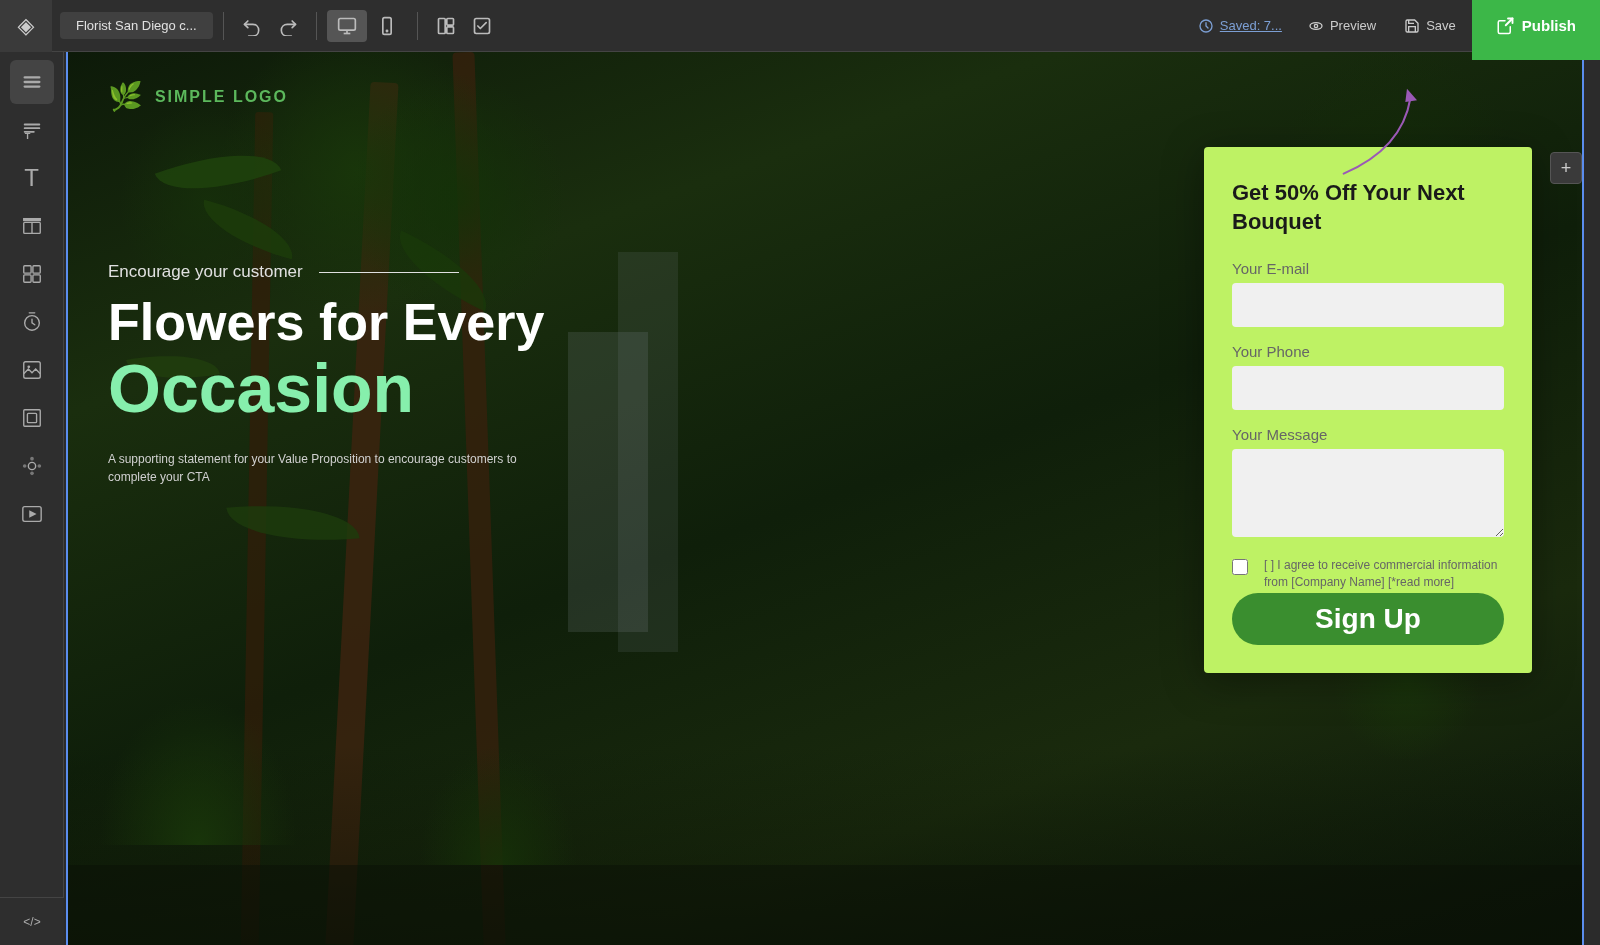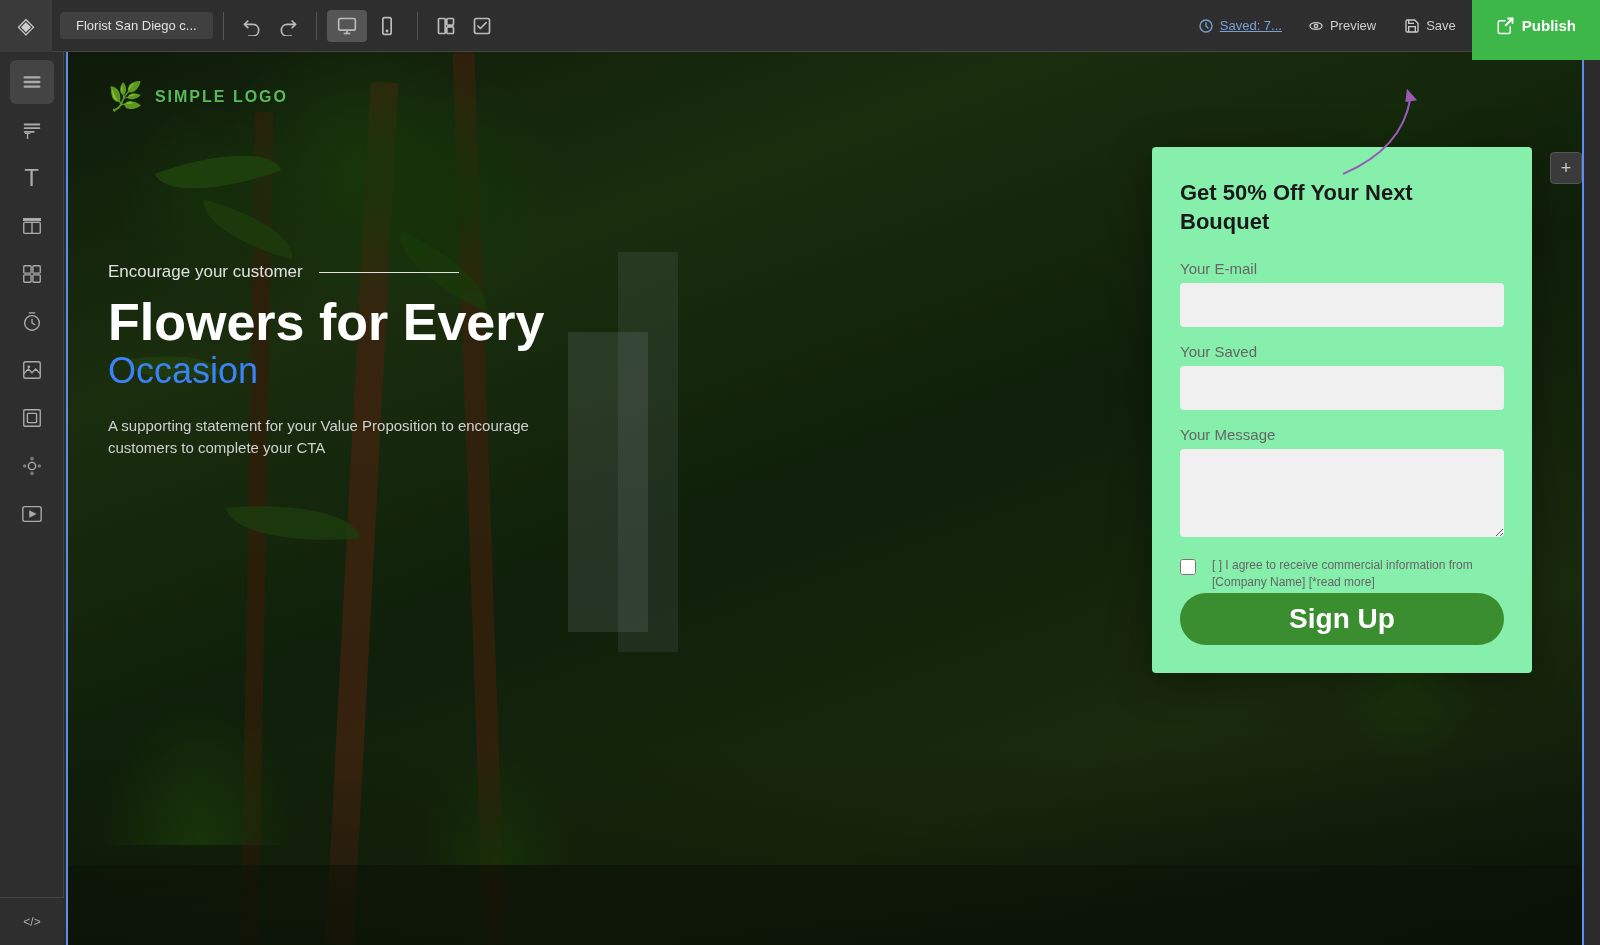--- a/index.html
+++ b/index.html
@@ -208,39 +208,39 @@
       background: #e0e0e0;
     }
     .hero-title {
       color: #ffffff;
       font-size: 52px;
       font-weight: 800;
       line-height: 1.1;
       margin-bottom: 4px;
     }
     .hero-title-green {
-      color: #3b82f6;
-      font-size: 36px;
-      font-weight: 400;
+      color: #86efac;
+      font-size: 68px;
+      font-weight: 700;
     }
     .hero-subtitle {
       color: #d0d0d0;
-      font-size: 15px;
+      font-size: 12px;
       line-height: 1.5;
       margin-top: 24px;
       max-width: 440px;
     }
 
     
     .form-panel {
       position: absolute;
       top: 95px;
       right: 50px;
-      width: 380px;
-      background: #86efac;
+      width: 328px;
+      background: #bef264;
       border-radius: 4px;
       padding: 32px 28px 28px;
       box-shadow: 0 8px 40px rgba(0,0,0,0.35);
       z-index: 20;
     }
     .form-title {
       font-size: 22px;
       font-weight: 700;
       color: #1a1a1a;
       margin-bottom: 24px;
@@ -579,21 +579,21 @@
 
       <div class="form-panel">
         <div class="form-title">Get 50% Off Your Next Bouquet</div>
 
         <div class="form-group">
           <label class="form-label">Your E-mail</label>
           <input type="email" class="form-input" style="">
         </div>
 
         <div class="form-group">
-          <label class="form-label">Your Saved</label>
+          <label class="form-label">Your Phone</label>
           <input type="tel" class="form-input" style="">
         </div>
 
         <div class="form-group">
           <label class="form-label">Your Message</label>
           <textarea class="form-textarea" style=""></textarea>
         </div>
 
         <div class="form-checkbox-row">
           <input type="checkbox" class="form-checkbox" style="">

